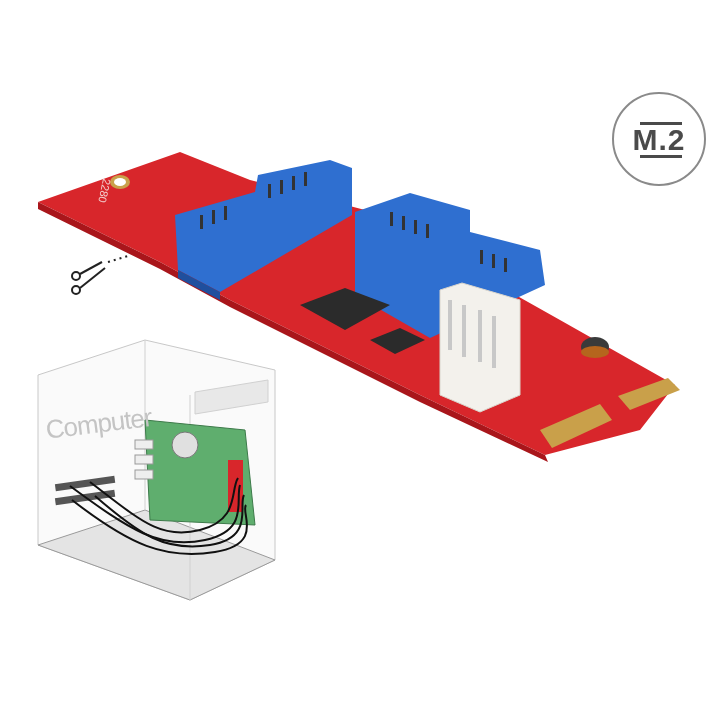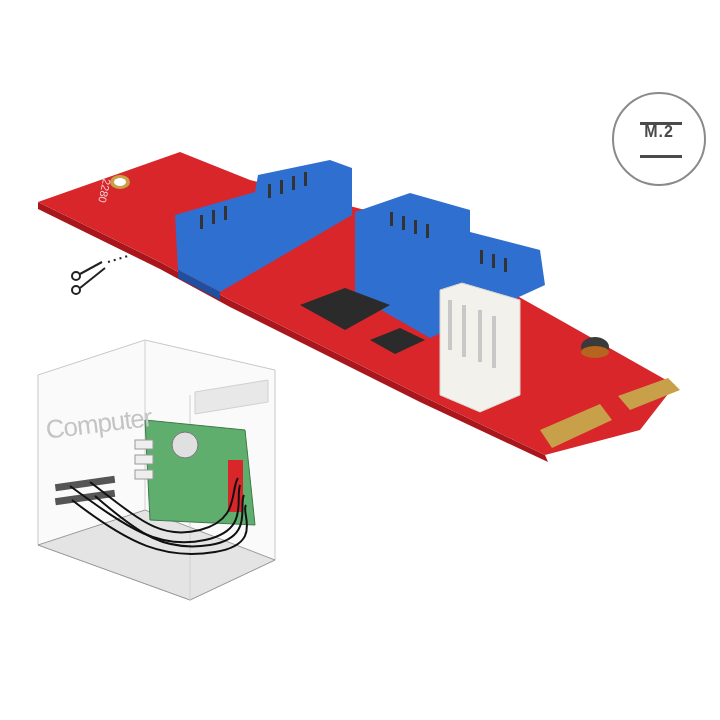--- a/index.html
+++ b/index.html
@@ -1,19 +1,19 @@
 <!DOCTYPE html>
 <html><head>
 <meta charset="utf-8">
 <style>
   html, body { margin:0; padding:0; background:#ffffff; }
   body { width:720px; height:720px; position:relative; overflow:hidden; font-family:"Liberation Sans", sans-serif; }
   .scene { position:absolute; left:0; top:0; width:720px; height:720px; }
   .badge { position:absolute; left:612px; top:92px; width:94px; height:94px; border-radius:50%; border:2px solid #8a8a8a; box-sizing:border-box; background:#fff; }
-  .badge-text { position:absolute; left:0; right:0; top:29px; text-align:center; font-family:"Liberation Sans", sans-serif; font-weight:bold; font-size:16px; color:#4a4a4a; letter-spacing:1px; }
+  .badge-text { position:absolute; left:0; right:0; top:29px; text-align:center; font-family:"Liberation Sans", sans-serif; font-weight:bold; font-size:30px; color:#4a4a4a; letter-spacing:1px; }
   .badge-bar { position:absolute; left:26px; width:42px; height:3px; background:#4a4a4a; }
   .badge-bar.top { top:28px; }
   .badge-bar.bot { top:61px; }
   .computer-label { position:absolute; left:44px; top:415px; font-family:"Liberation Sans", sans-serif; font-size:26px; color:#c4c4c4; transform:rotate(-7deg); transform-origin:left top; letter-spacing:-1px; }
   .size-label { position:absolute; left:113px; top:180px; font-family:"Liberation Sans", sans-serif; font-size:11px; color:#f3d0cf; transform:rotate(102deg); transform-origin:left top; }
 </style>
 </head>
 <body>
 
 <div class="scene">

